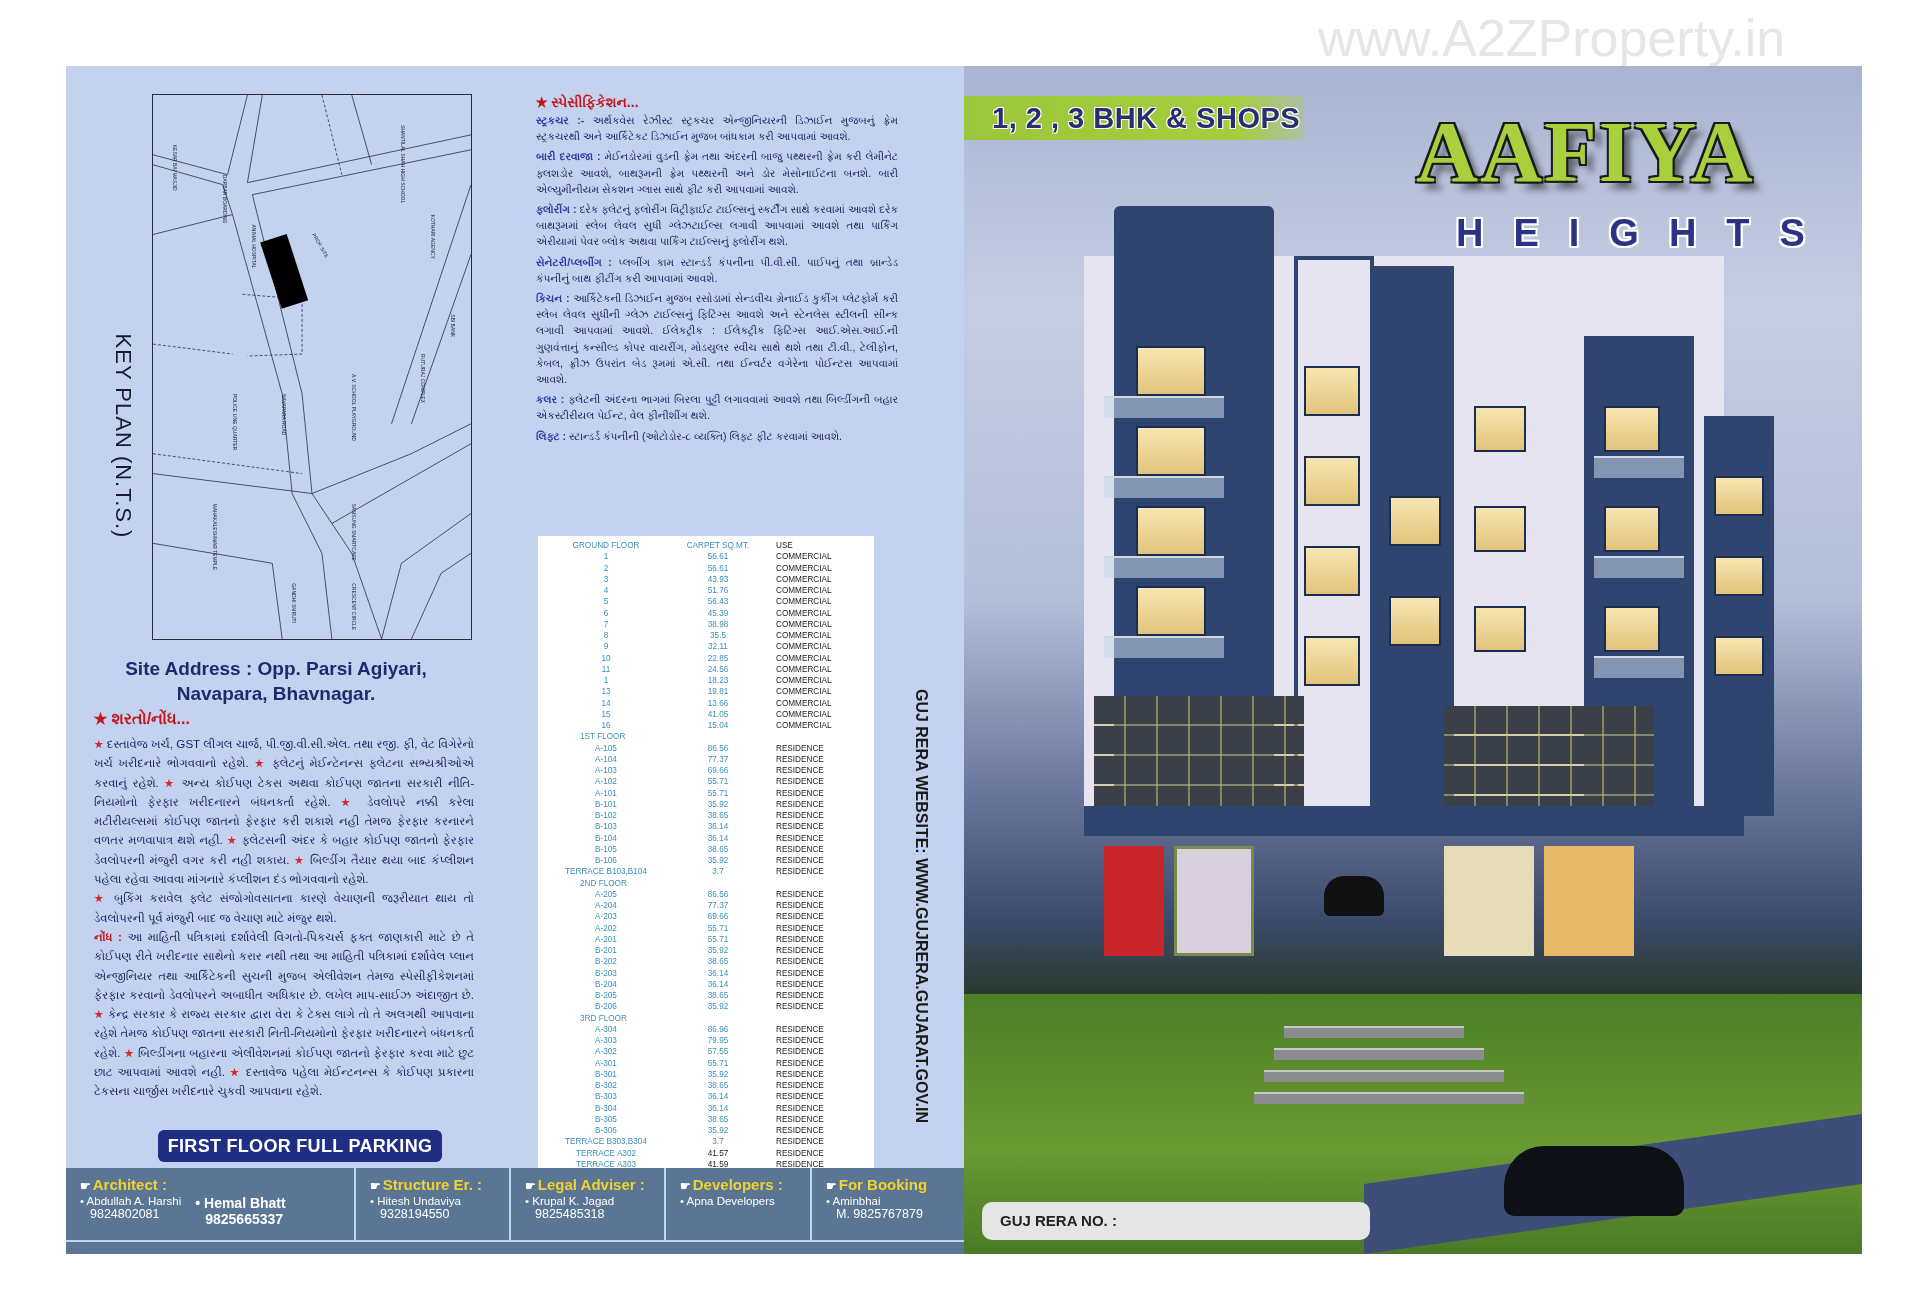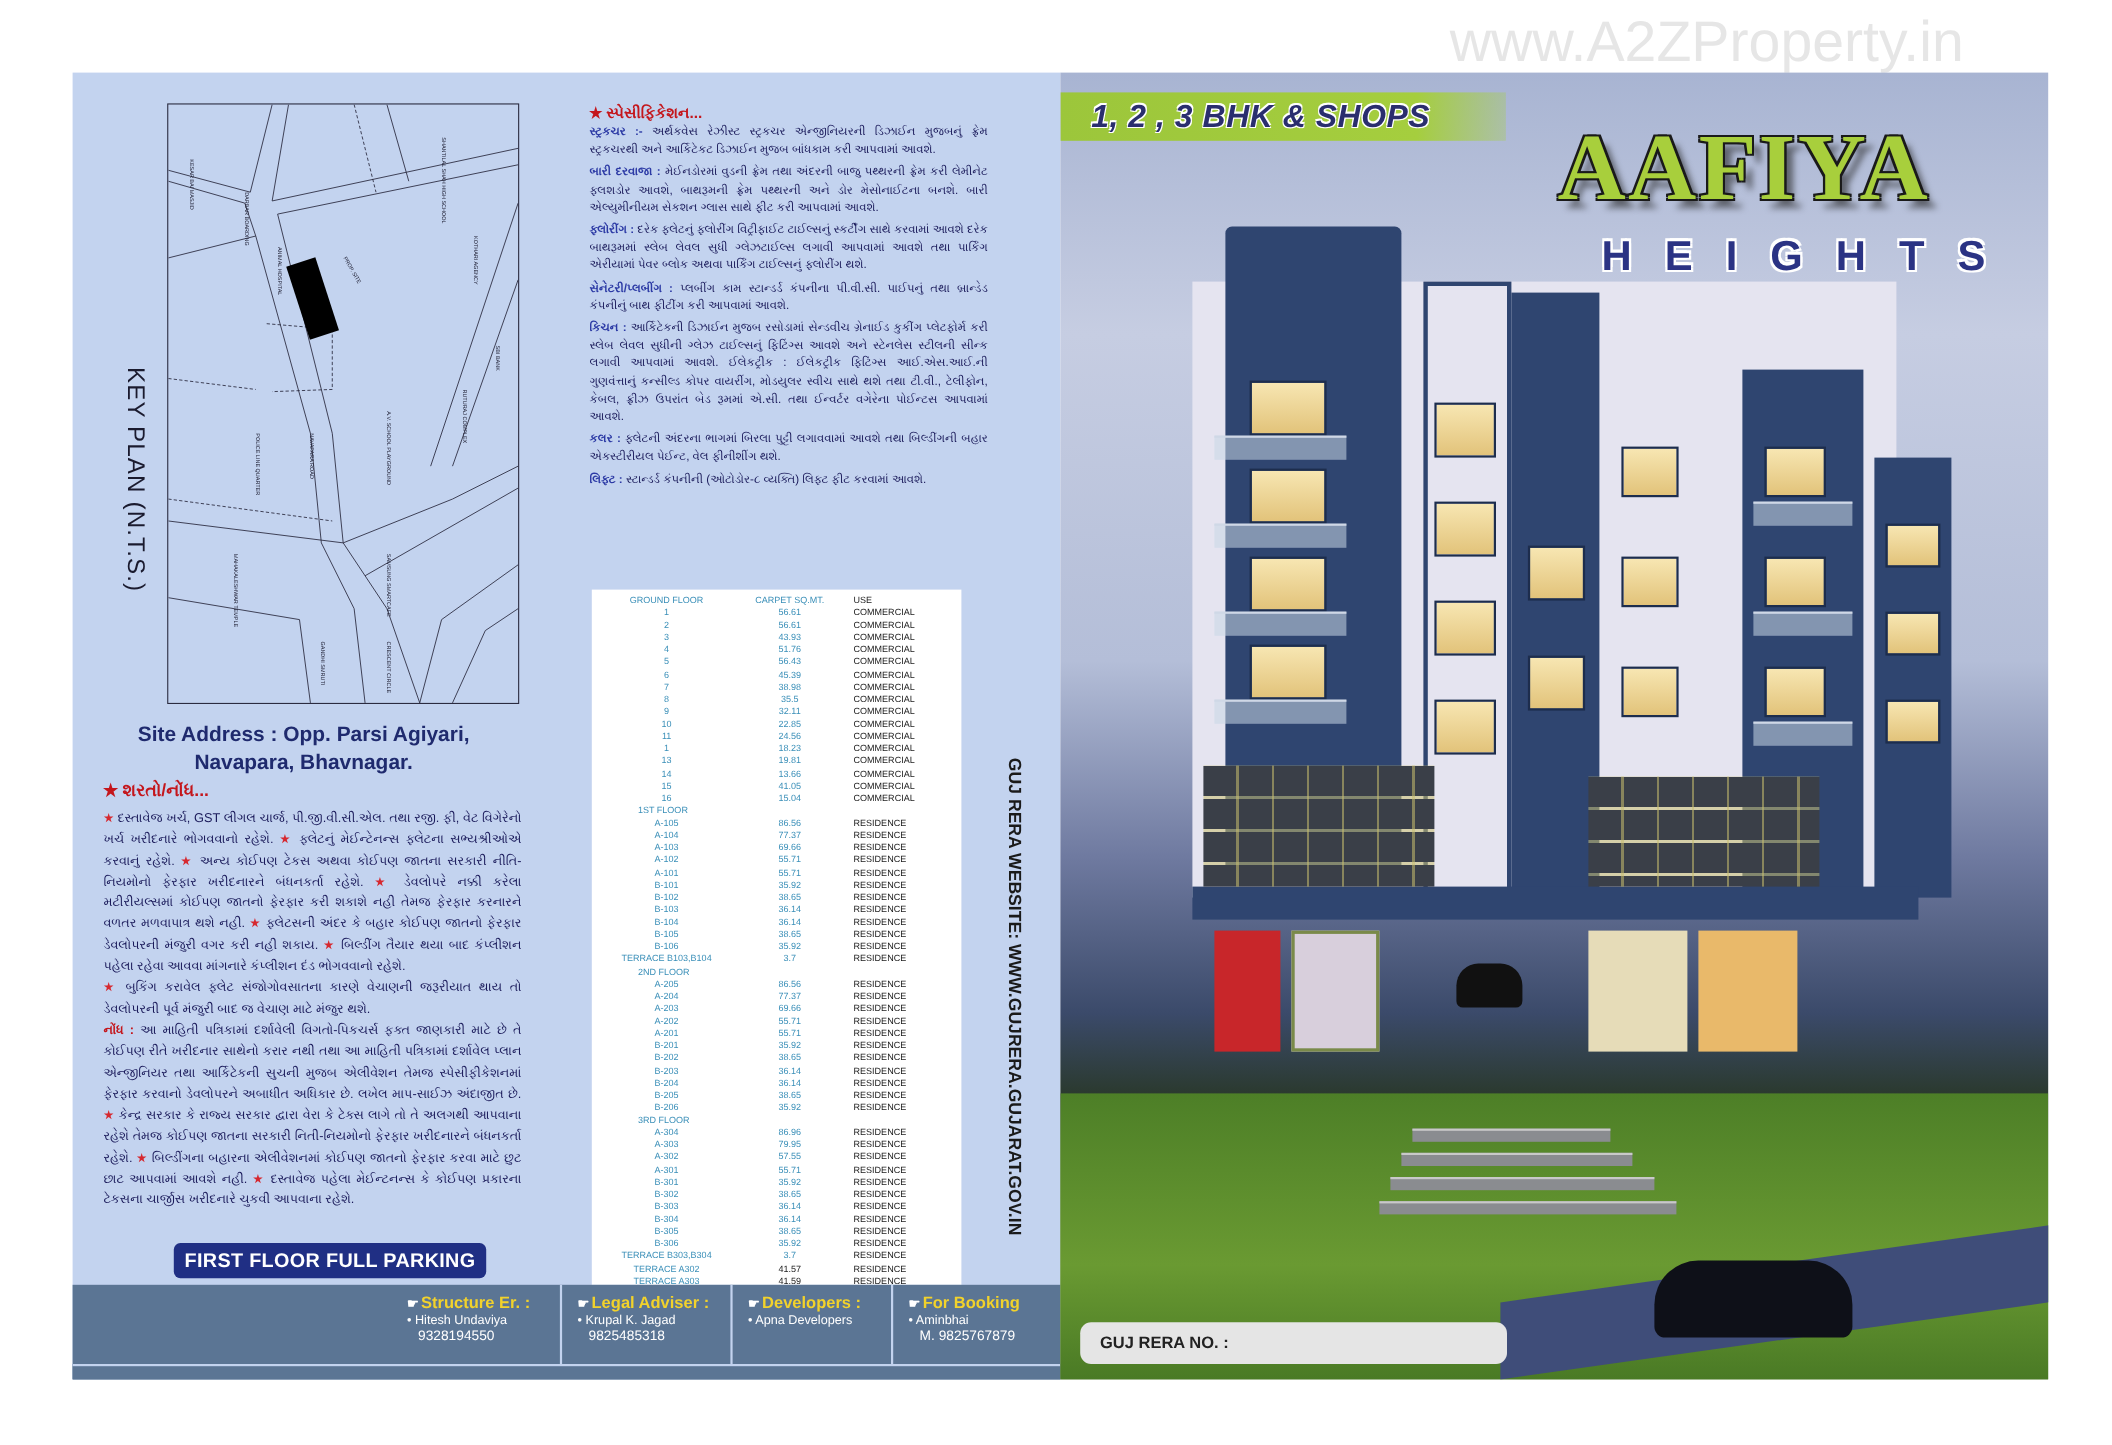--- a/index.html
+++ b/index.html
@@ -48,21 +48,21 @@
   .footer-strip { position: absolute; left: 0; bottom: 0; width: 898px; height: 14px; background: #5b7594; border-top: 2px solid #c3d3ef; }
   .fcol { position: absolute; top: 0; height: 72px; border-right: 2px solid #c3d3ef; padding: 8px 0 0 14px; color: #fff; }
   .fcol:last-child { border-right: none; }
   .fcol .fh { font-size: 15px; color: #f2d22b; font-weight: bold; white-space: nowrap; }
   .fcol .fh .hand { color: #fff; font-size: 12px; margin-right: 2px; }
   .fcol .fname { font-size: 11.5px; white-space: nowrap; margin-top: 2px; }
   .fcol .fphone { font-size: 12.5px; white-space: nowrap; padding-left: 10px; }
   .fcol .big { font-size: 14px; font-weight: bold; }
 
   
-  .bhk-banner { position: absolute; left: 0; top: 18px; width: 405px; height: 44px; background: linear-gradient(90deg, #9cc63b 0%, #a5ce3e 80%, rgba(165,206,62,0.3) 100%); font-style: italic; }
+  .bhk-banner { position: absolute; left: 0; top: 30px; width: 340px; height: 44px; background: linear-gradient(90deg, #9cc63b 0%, #a5ce3e 80%, rgba(165,206,62,0.3) 100%); }
   .bhk-banner span { position: absolute; left: 28px; top: 6px; font-size: 29px; font-weight: bold; color: #2a2e6e; letter-spacing: 0.5px; text-shadow: 1px 1px 0 #fff, -1px -1px 0 #fff, 1px -1px 0 #fff, -1px 1px 0 #fff; }
   .brand-main { position: absolute; left: 452px; top: 36px; font-family: "Liberation Serif", serif; font-weight: bold; font-size: 86px; color: #a8cf3c; letter-spacing: 2px;
     text-shadow: -2px -2px 0 #1a1a1a, 2px -2px 0 #1a1a1a, -2px 2px 0 #1a1a1a, 2px 2px 0 #1a1a1a, 8px 8px 6px rgba(40,40,40,0.6); }
   .brand-sub { position: absolute; left: 492px; top: 146px; font-size: 38px; font-weight: bold; color: #2b3384; letter-spacing: 30px;
     text-shadow: -2px -2px 0 #fff, 2px -2px 0 #fff, -2px 2px 0 #fff, 2px 2px 0 #fff; }
   .wm-mid { position: absolute; left: 180px; top: 68px; font-size: 62px; font-weight: bold; color: rgba(220,80,80,0.28); letter-spacing: 2px; }
 
   .building { position: absolute; left: 60px; top: 110px; width: 760px; height: 940px; }
   .b-block { position: absolute; background: #2f4570; }
   .b-white { position: absolute; background: #e5e4f0; }
@@ -450,20 +450,33 @@
             <div class="c3">RESIDENCE</div>
           </div>
         </div>
     </div>
 
     <div class="rera-vertical">
       <span>GUJ RERA WEBSITE: WWW.GUJRERA.GUJARAT.GOV.IN</span>
     </div>
 
     <div class="footer">
+      <div class="fcol" style="left:0;width:290px;">
+        <div class="fh"><span class="hand">☛</span><span>Architect :</span></div>
+        <div style="display:flex;gap:14px;">
+          <div>
+            <div class="fname">• <span>Abdullah A. Harshi</span></div>
+            <div class="fphone">9824802081</div>
+          </div>
+          <div>
+            <div class="fname big">• <span>Hemal Bhatt</span></div>
+            <div class="fphone big">9825665337</div>
+          </div>
+        </div>
+      </div>
       <div class="fcol" style="left:290px;width:155px;">
         <div class="fh"><span class="hand">☛</span><span>Structure Er. :</span></div>
         <div class="fname">• <span>Hitesh Undaviya</span></div>
         <div class="fphone">9328194550</div>
       </div>
       <div class="fcol" style="left:445px;width:155px;">
         <div class="fh"><span class="hand">☛</span><span>Legal Adviser :</span></div>
         <div class="fname">• <span>Krupal K. Jagad</span></div>
         <div class="fphone">9825485318</div>
       </div>

